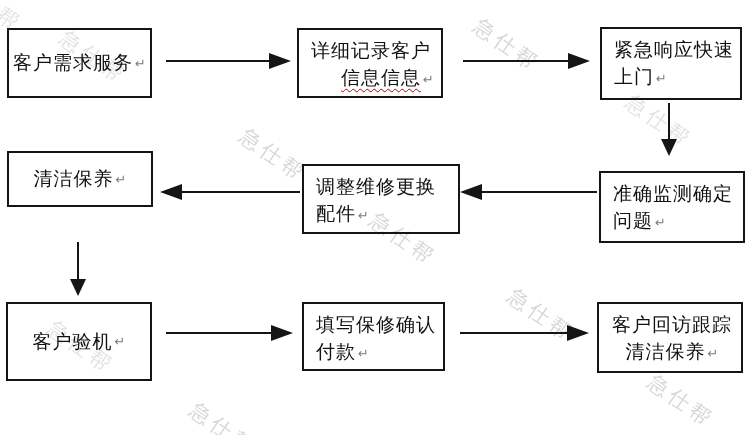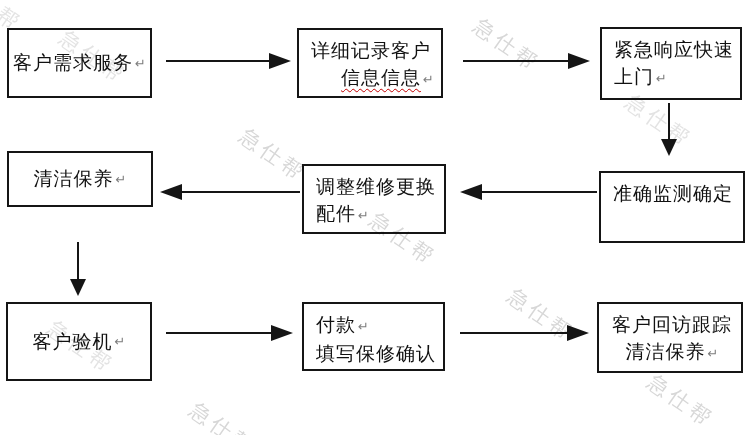--- a/index.html
+++ b/index.html
@@ -26,21 +26,21 @@
     text-decoration-thickness:1px;
     text-underline-offset:4px;
     margin-left:30px;
   }
 
   
   .b1{left:7px;  top:28px;  width:145px;height:70px;}
   .b2{left:297px;top:28px;  width:146px;height:70px;}
   .b3{left:600px;top:27px;  width:142px;height:73px;}
   .b4{left:7px;  top:151px; width:146px;height:56px;}
-  .b5{left:302px;top:164px; width:144px;height:70px;}
+  .b5{left:302px;top:164px; width:158px;height:70px;}
   .b6{left:599px;top:158px; width:146px;height:72px;margin-top:13px;}
   .b7{left:6px;  top:302px; width:146px;height:79px;}
   .b8{left:302px;top:302px; width:143px;height:69px;}
   .b9{left:597px;top:302px; width:146px;height:71px;text-align:center;}
 
   
   .arrow{position:absolute;z-index:1;display:flex;}
   .arrow.h{height:16px;align-items:center;}
   .arrow.v{width:16px;flex-direction:column;align-items:center;}
   .shaft-h{height:2px;background:#151515;flex:1;}
@@ -101,30 +101,31 @@
       <span class="ret">↵</span>
   </div>
 
   <div class="box two b5">
     <div><span>调整维修更换</span></div>
     <div><span>配件</span><span class="ret">↵</span></div>
   </div>
 
   <div class="box two b6">
     <div><span>准确监测确定</span></div>
+    <div><span>问题</span><span class="ret">↵</span></div>
   </div>
 
   <div class="box one b7">
     <span>客户验机</span>
       <span class="ret">↵</span>
   </div>
 
   <div class="box two b8">
+    <div><span>填写保修确认</span></div>
     <div><span>付款</span><span class="ret">↵</span></div>
-    <div><span>填写保修确认</span></div>
   </div>
 
   <div class="box two b9">
     <div><span>客户回访跟踪</span></div>
     <div><span>清洁保养</span><span class="ret">↵</span></div>
   </div>
 
   <div class="arrow h a1">
     <div class="shaft-h"></div>
     <div class="head-right"></div>

